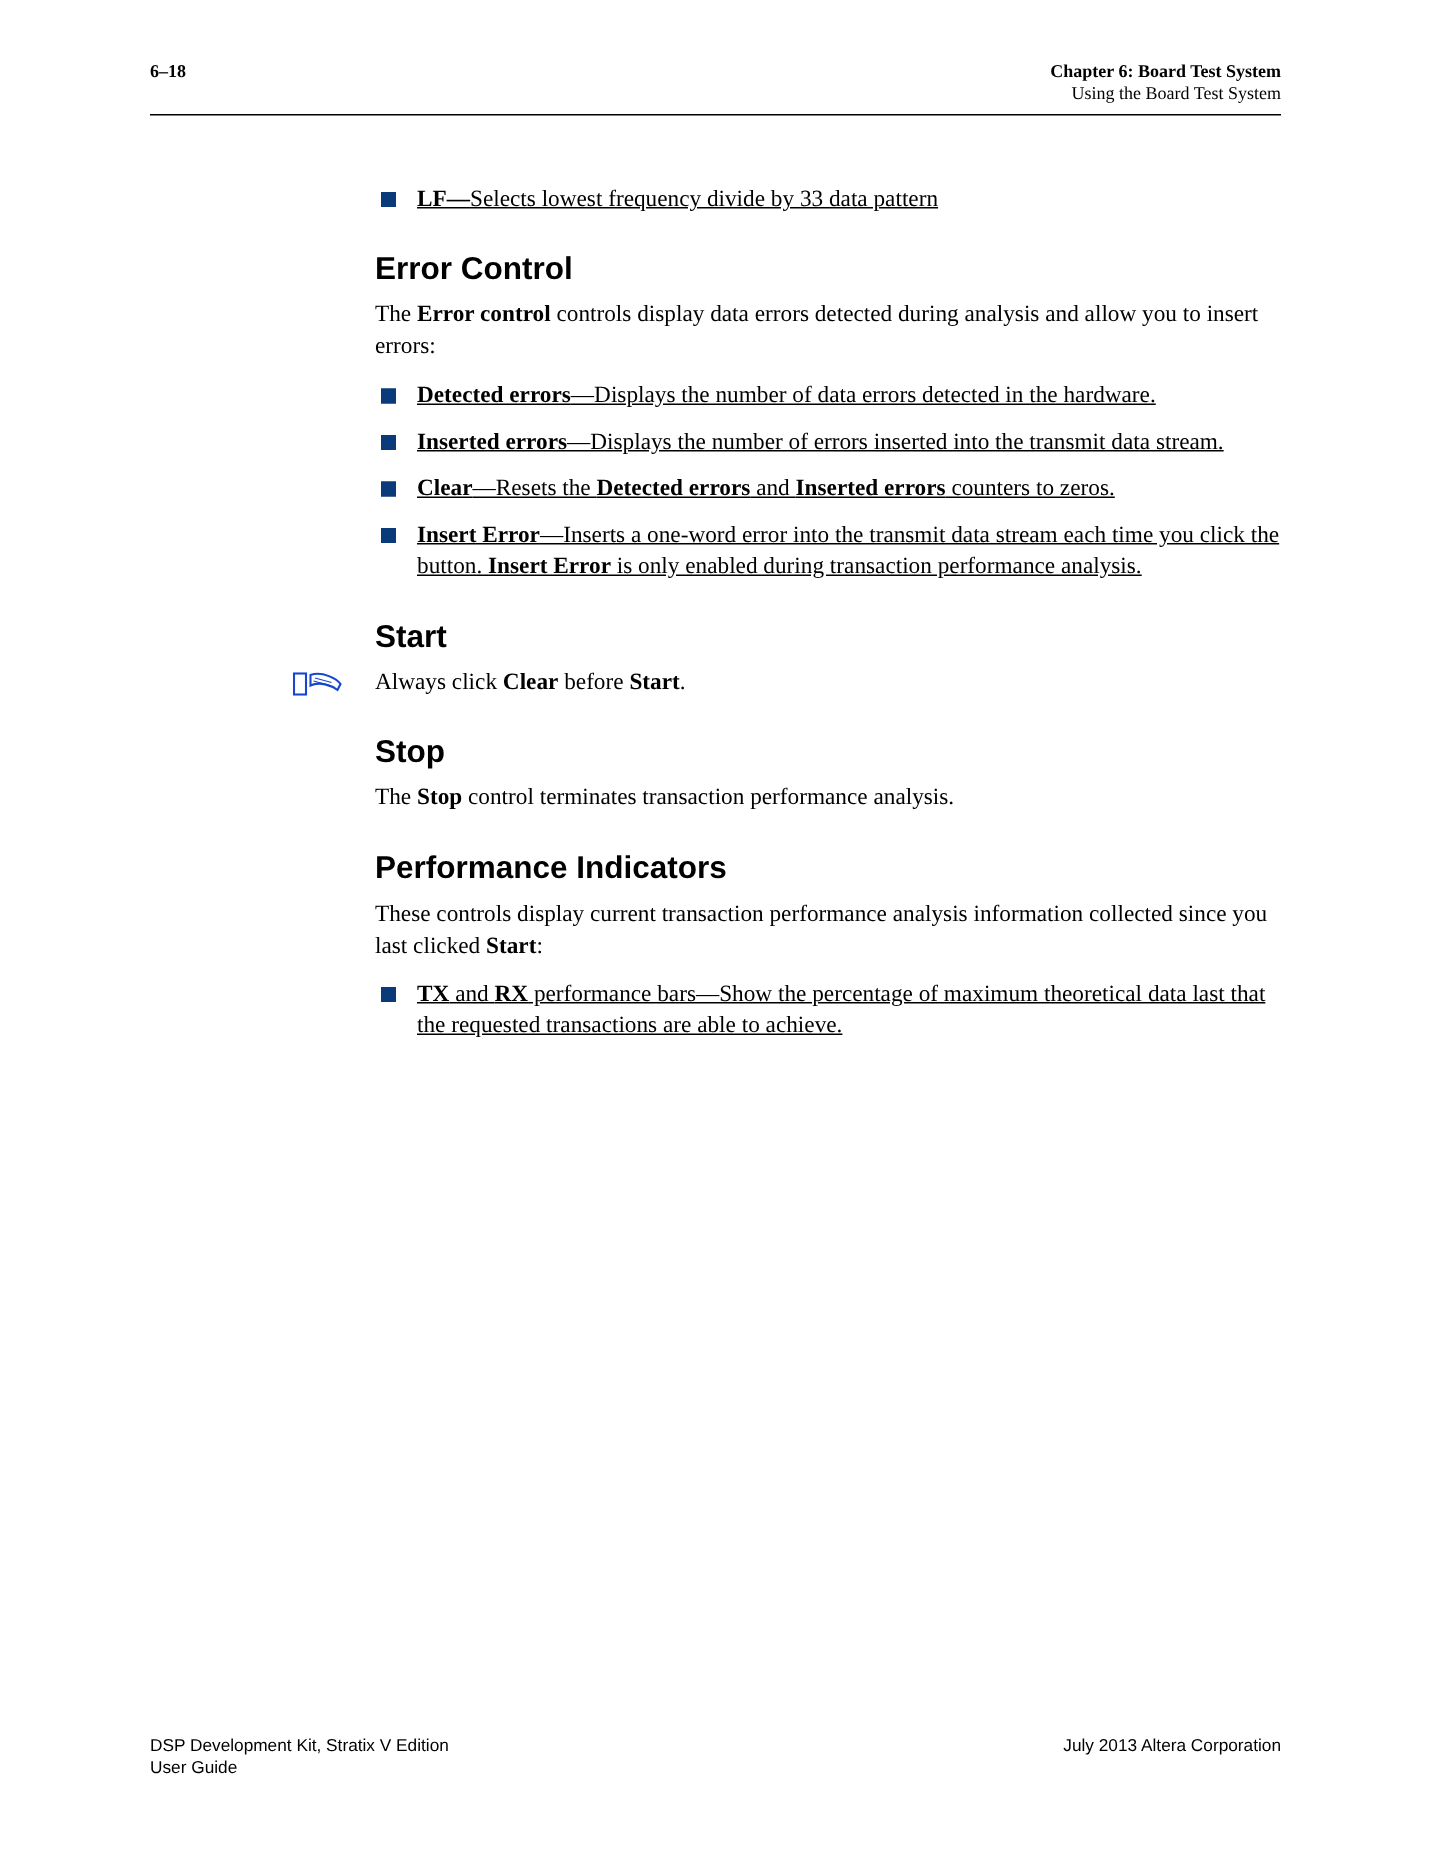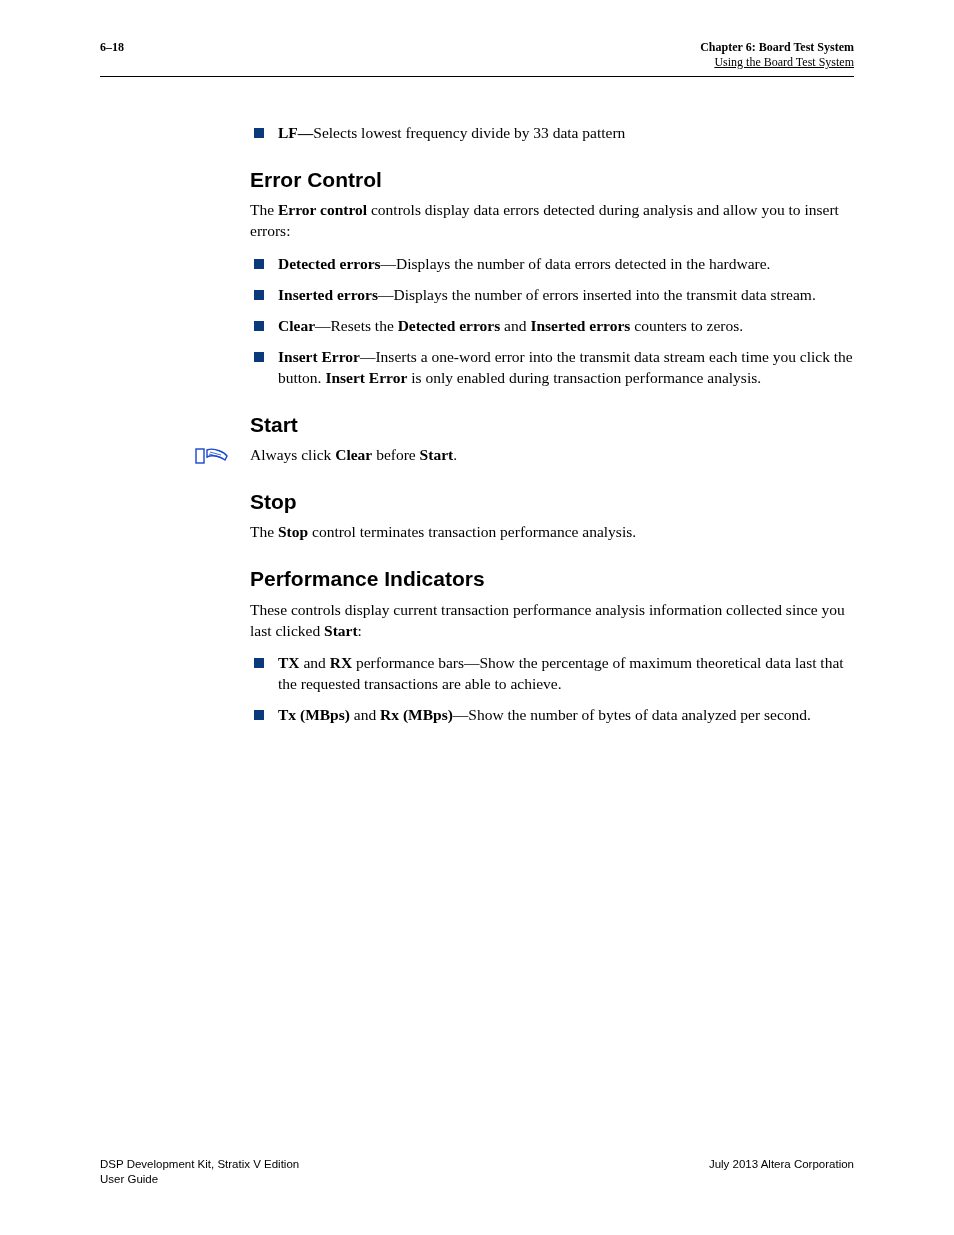--- a/index.html
+++ b/index.html
@@ -21,39 +21,40 @@
     justify-content: space-between;
     align-items: flex-start;
     font-size: 12px;
     line-height: 1.25;
     padding-bottom: 6px;
     border-bottom: 1px solid #000;
   }
   .header .pgnum { font-weight: bold; }
   .header .right { text-align: right; }
   .header .right .chapter { font-weight: bold; }
-  .header .right .section { font-weight: normal; text-decoration: underline; }
+  .header .right .section { font-weight: normal; }
 
   .content {
     padding-top: 38px;
     padding-left: 150px; 
     font-size: 15.5px;
     line-height: 1.35;
   }
   .content p { margin: 6px 0 12px 0; }
 
   ul.box {
     list-style: none;
     margin: 8px 0 14px 0;
     padding: 0 0 0 28px;
   }
   ul.box > li {
     position: relative;
     margin: 0 0 10px 0;
     padding-left: 0;
+    text-decoration: underline;
   }
   ul.box > li::before {
     content: "";
     position: absolute;
     left: -24px;
     top: 5px;
     width: 8px;
     height: 8px;
     background: #0b3a7a;
     border: 1px solid #0b3a7a;
@@ -156,23 +157,20 @@
     </p>
 
     <h3 class="sec">Performance Indicators</h3>
     <p>
       <span>These controls display current transaction performance analysis information collected since you last clicked </span><b>Start</b><span>:</span>
     </p>
     <ul class="box">
       <li>
         <b>TX</b><span> and </span><b>RX</b><span> performance bars—Show the percentage of maximum theoretical data last that the requested transactions are able to achieve.</span>
       </li>
-      <li>
-        <b>Tx (MBps)</b><span> and </span><b>Rx (MBps)</b><span>—Show the number of bytes of data analyzed per second.</span>
-      </li>
     </ul>
 
   </div>
 
   <div class="footer">
     <div class="left">
       <div>DSP Development Kit, Stratix V Edition</div>
       <div>User Guide</div>
     </div>
     <div class="right">July 2013   Altera Corporation</div>

